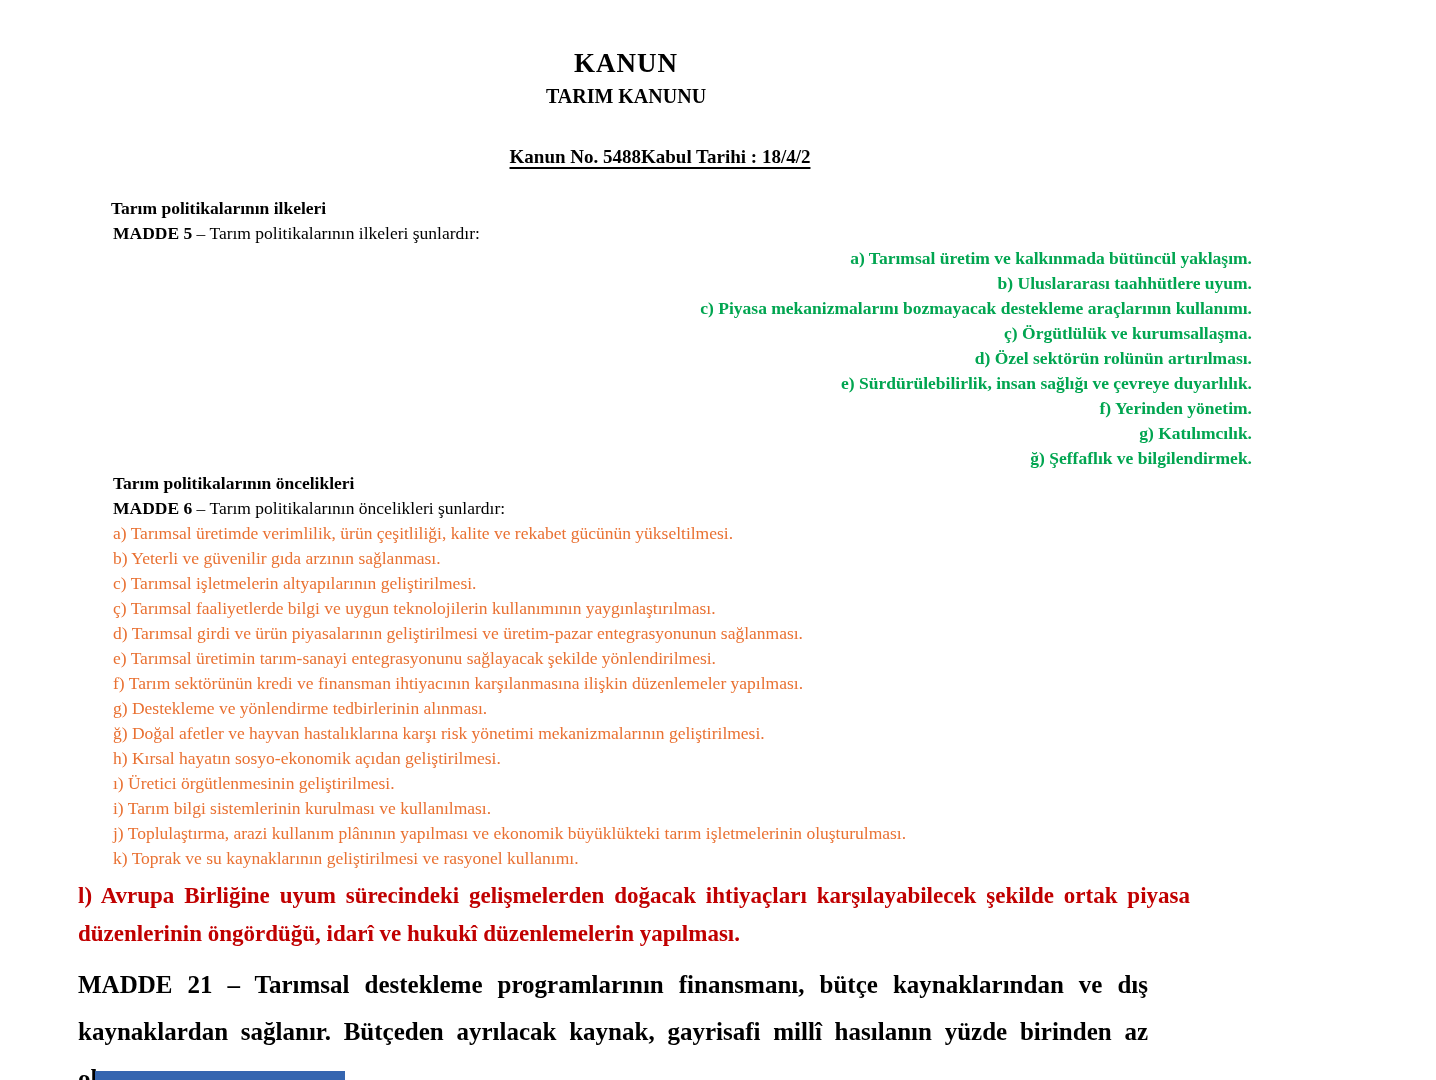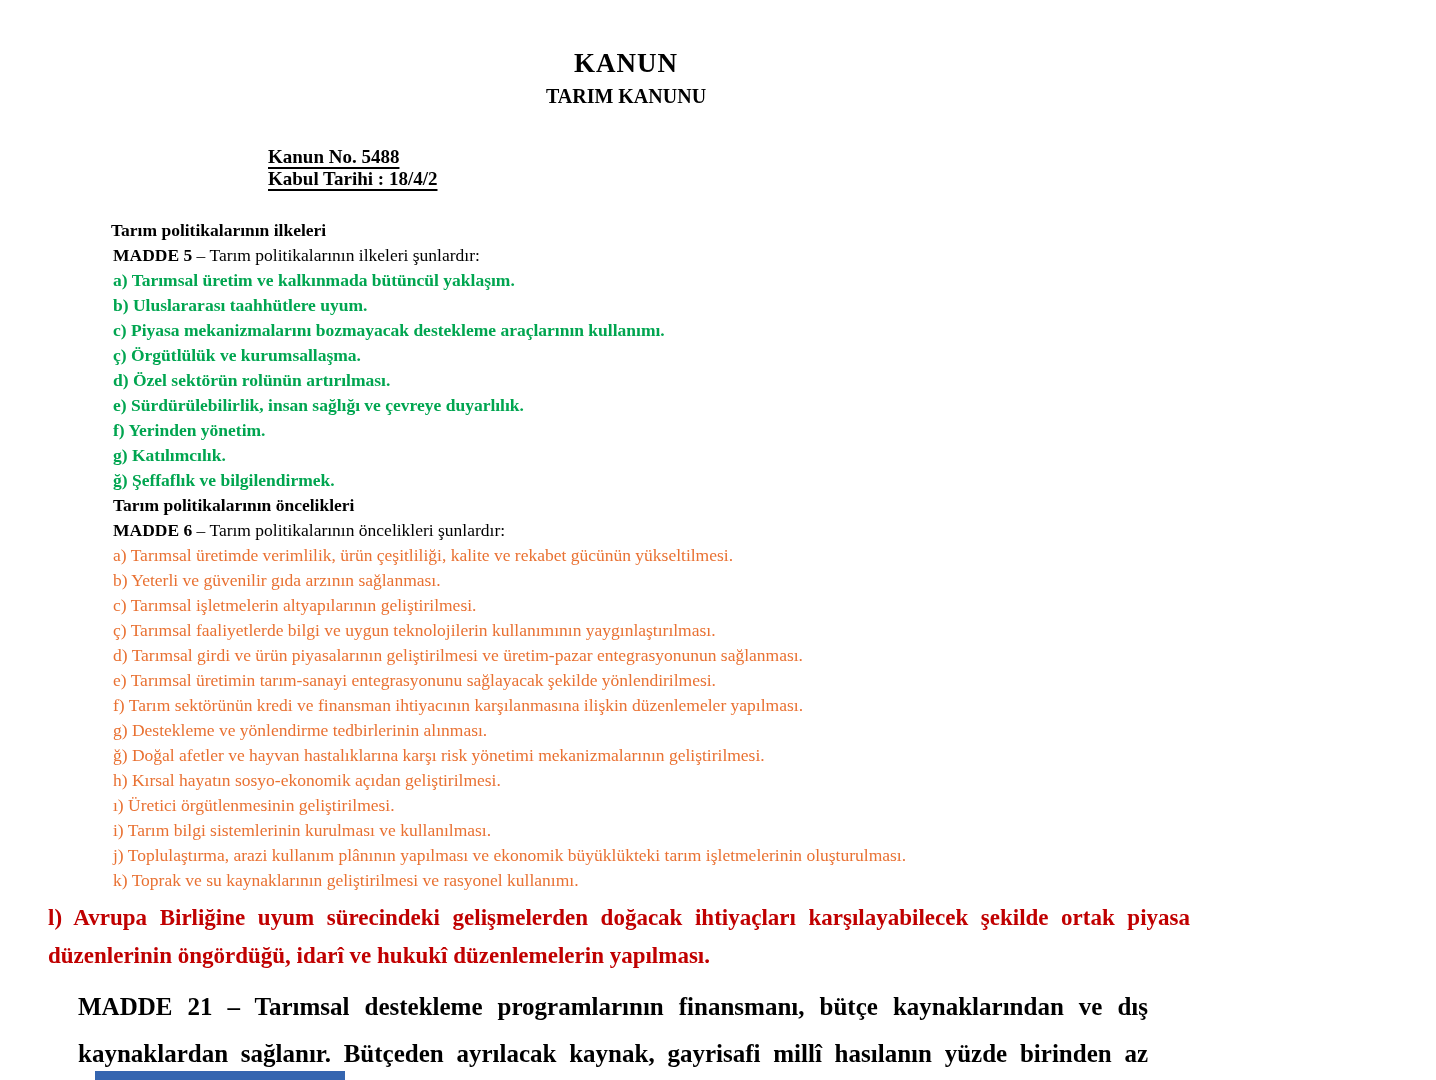--- a/index.html
+++ b/index.html
@@ -22,34 +22,33 @@
   .doc-subtitle{font-size:20px;font-weight:bold;margin-top:6px;}
 
   .header-row{
     margin-top:38px;
     display:flex;
     justify-content:center;
     padding-left:268px;
     padding-right:200px;
     font-size:19px;
     font-weight:bold;
-    flex-direction:column;
   }
   .underlined{text-decoration:underline;text-decoration-thickness:2px;text-underline-offset:4px;}
 
   .law-body{margin-top:28px;font-size:17.5px;line-height:25px;}
   .heading-left{font-weight:bold;padding-left:111px;}
   .indent{padding-left:113px;}
   .bold{font-weight:bold;}
-  .green-item{color:var(--green);font-weight:bold;}
+  .green-item{color:var(--green);font-weight:bold;text-align:right;}
   .orange-item{color:var(--orange);}
 
   .red-paragraph{
     margin-top:6px;
-    padding-left:48px;
+    padding-left:78px;
     padding-right:62px;
     color:var(--red);
     font-weight:bold;
     font-size:23px;
     line-height:38px;
     text-align:justify;
   }
   .madde21-paragraph{
     margin-top:8px;
     padding-left:78px;

